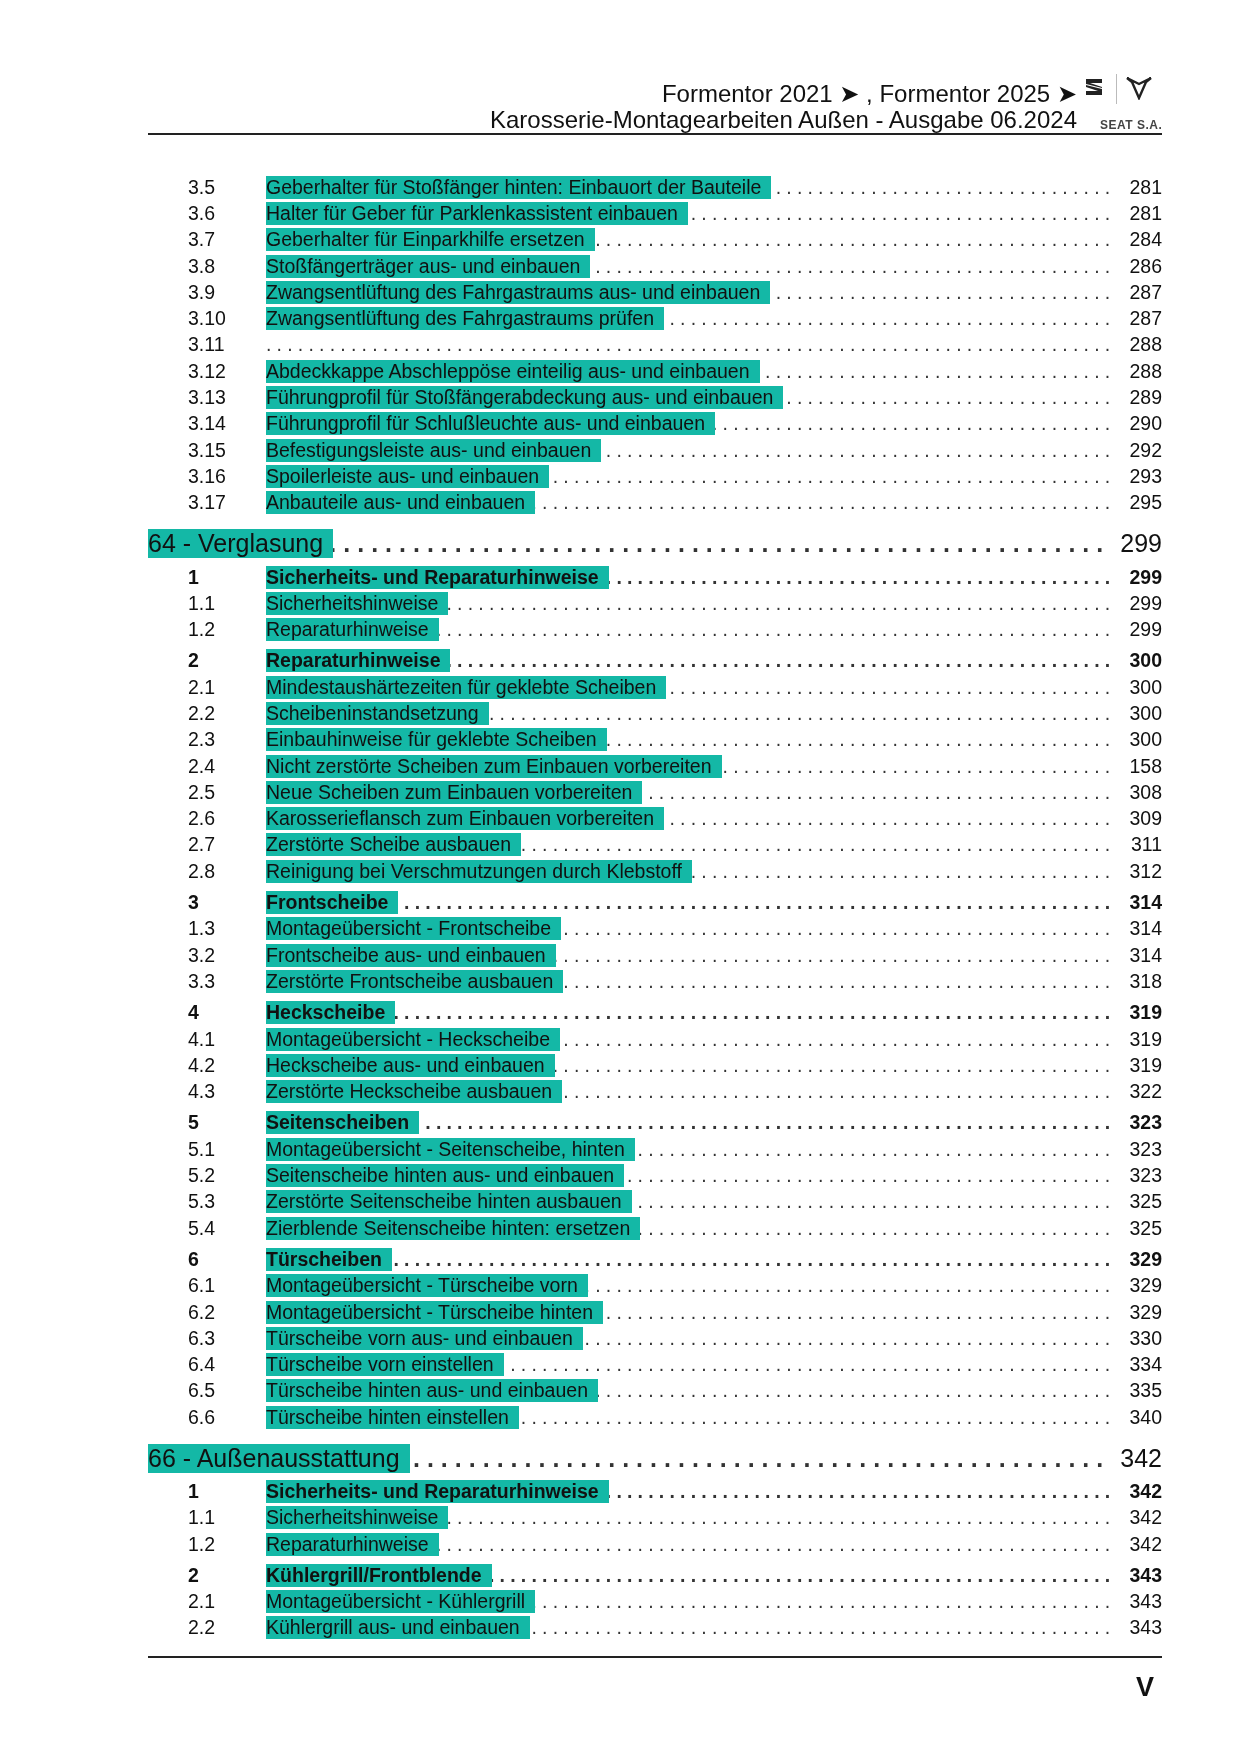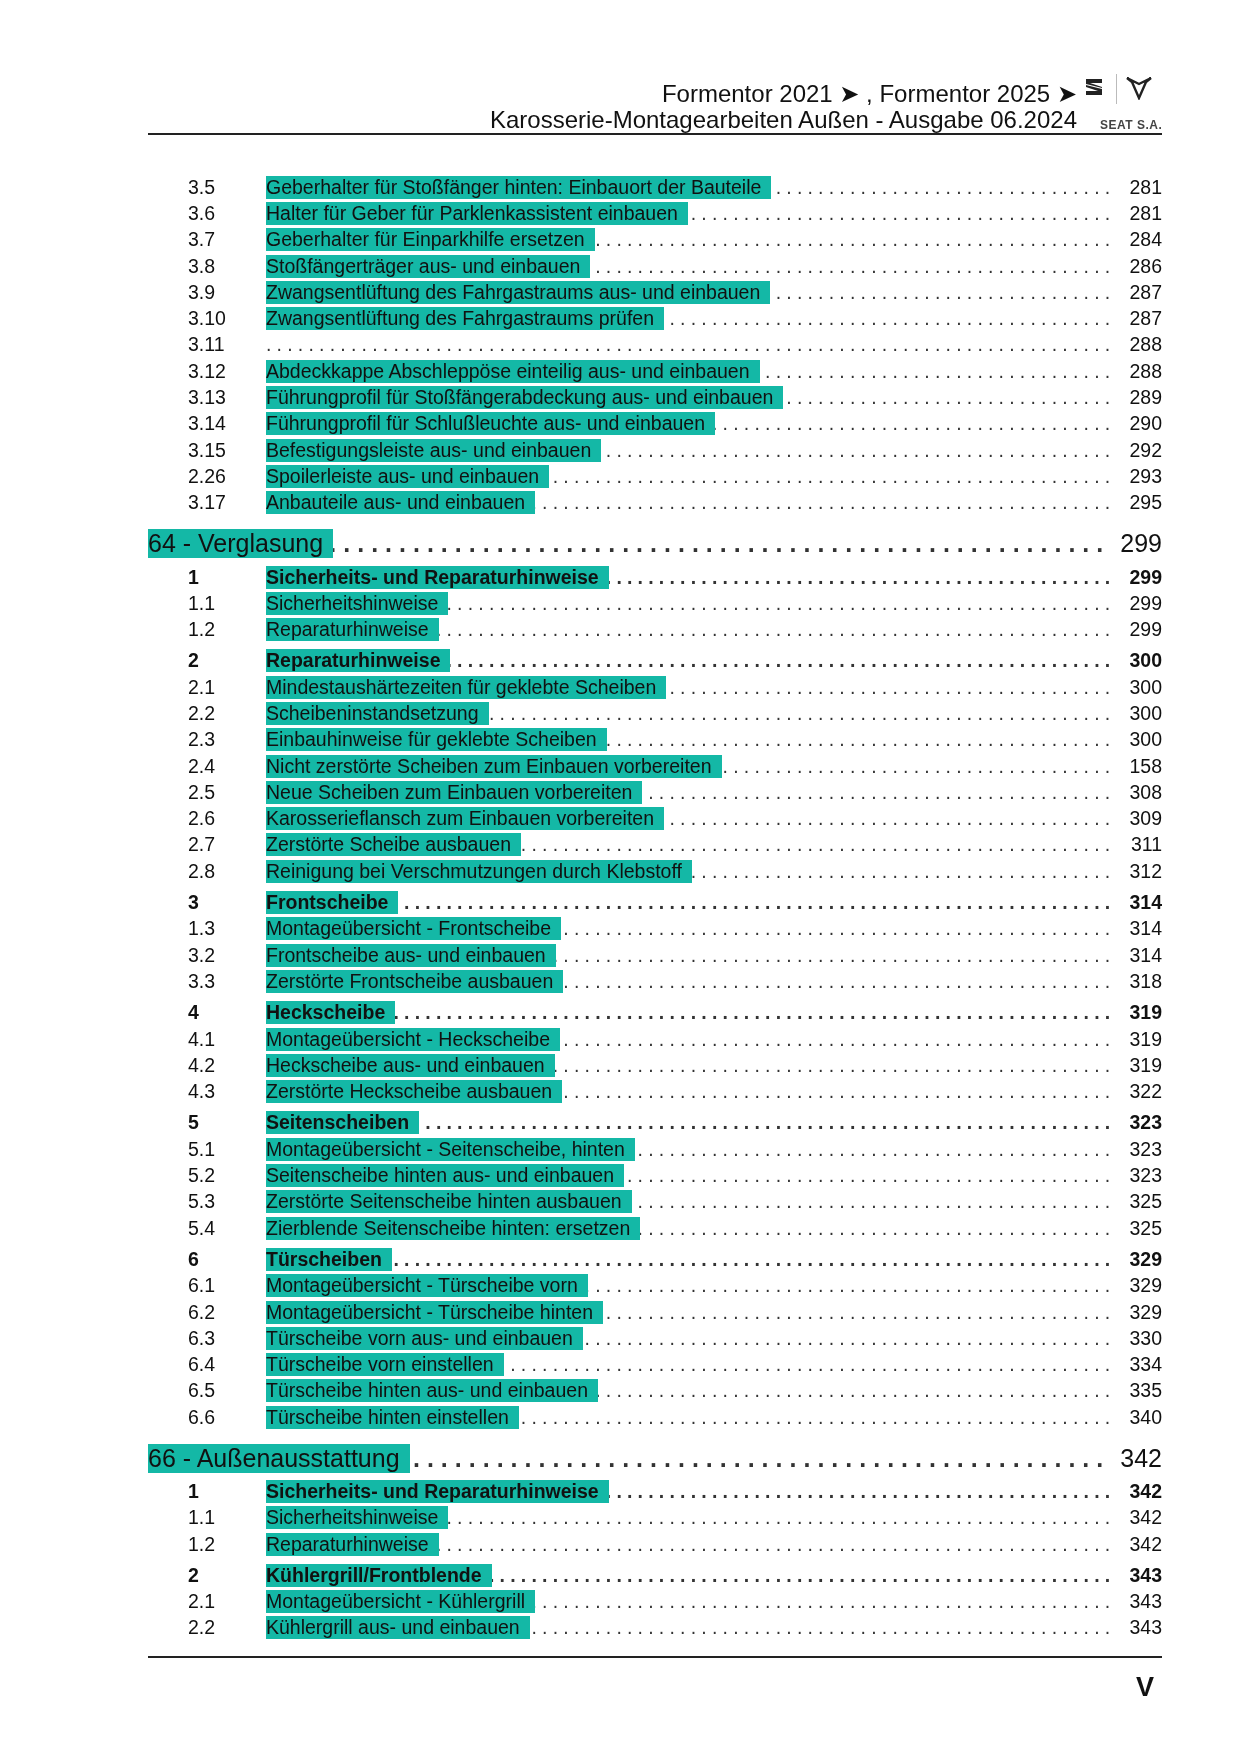--- a/index.html
+++ b/index.html
@@ -113,21 +113,21 @@
       <span class="page">290</span>
     </div>
     <div class="row entry">
       <span class="dots">........................................................................................................................................................................................................</span>
       <span class="num">3.15</span>
       <span class="title">Befestigungsleiste aus- und einbauen</span>
       <span class="page">292</span>
     </div>
     <div class="row entry">
       <span class="dots">........................................................................................................................................................................................................</span>
-      <span class="num">2.26</span>
+      <span class="num">3.16</span>
       <span class="title">Spoilerleiste aus- und einbauen</span>
       <span class="page">293</span>
     </div>
     <div class="row entry">
       <span class="dots">........................................................................................................................................................................................................</span>
       <span class="num">3.17</span>
       <span class="title">Anbauteile aus- und einbauen</span>
       <span class="page">295</span>
     </div>
     <div class="row chapter">

